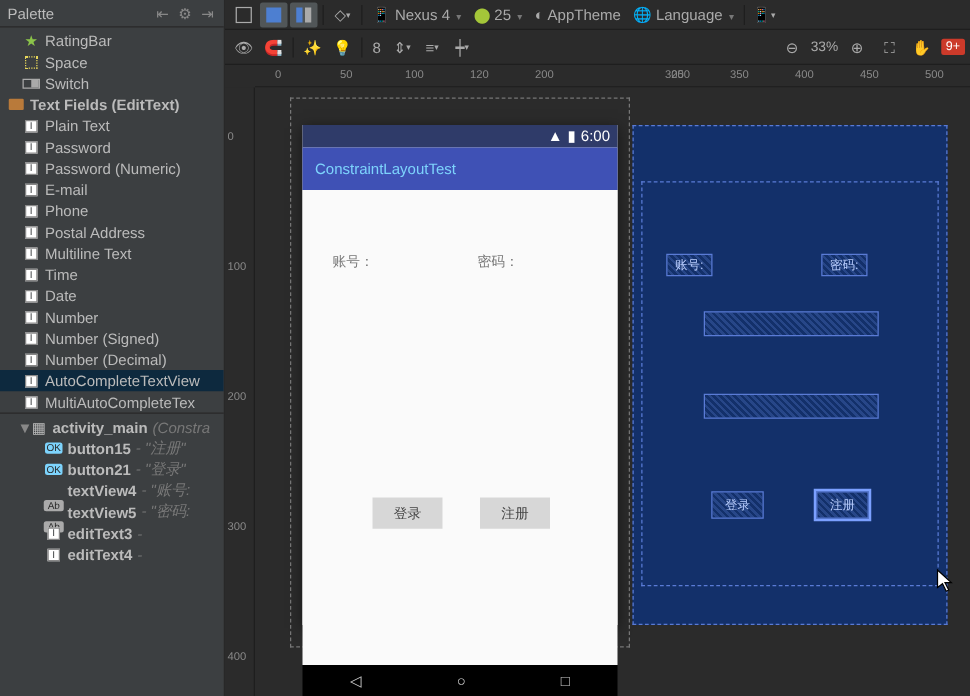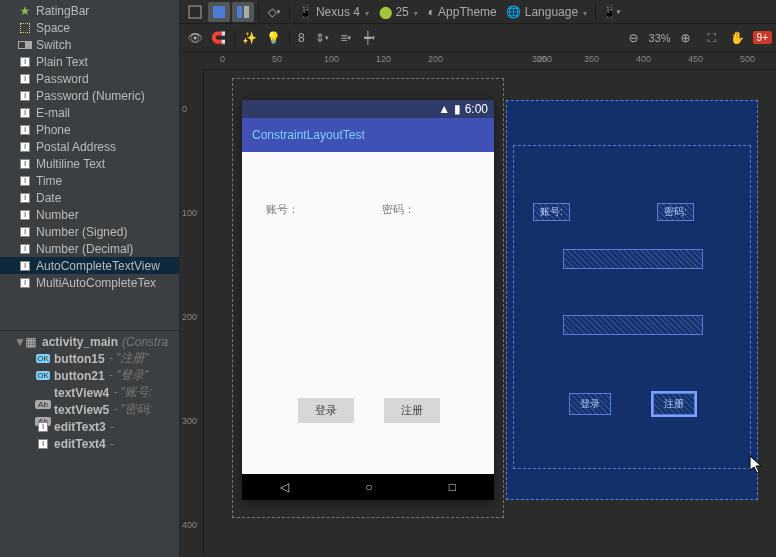--- a/index.html
+++ b/index.html
@@ -52,21 +52,21 @@
 .ruler-h { position: absolute; top: 0; left: 24px; right: 0; height: 18px; background: #2b2b2b; border-bottom: 1px solid #1e1e1e; }
 .ruler-v { position: absolute; top: 18px; left: 0; width: 24px; bottom: 0; background: #2b2b2b; border-right: 1px solid #1e1e1e; }
 .ruler-h .tick { position: absolute; top: 2px; color: #888; font-size: 9px; }
 .ruler-v .tick { position: absolute; left: 2px; color: #888; font-size: 9px; }
 .canvas { position: absolute; top: 18px; left: 24px; right: 0; bottom: 0; background: #2b2b2b; }
 
 .device-outline { position: absolute; left: 28px; top: 8px; width: 272px; height: 440px; border: 1px dashed #777; }
 .device-screen { position: absolute; left: 38px; top: 30px; width: 252px; height: 400px; background: #fafafa; box-shadow: 0 2px 10px rgba(0,0,0,0.5); }
 .statusbar { height: 18px; background: #2f3b69; display: flex; justify-content: flex-end; align-items: center; padding: 0 6px; color: #fff; font-size: 10px; gap: 4px; }
 .appbar { height: 34px; background: #3f51b5; color: #7dd3fc; display: flex; align-items: center; padding: 0 10px; font-size: 13px; }
-.content { position: relative; background: #fafafa; height: 322px; }
+.content { position: relative; background: #fafafa; height: 380px; }
 .lbl { position: absolute; color: #777; font-size: 11px; }
 .btn-flat { position: absolute; background: #d7d7d7; color: #444; font-size: 11px; padding: 5px 0; width: 56px; text-align: center; cursor: pointer; }
 .navbar { height: 26px; background: #000; display: flex; justify-content: space-around; align-items: center; }
 .navbar span { color: #ccc; }
 
 .blueprint { position: absolute; left: 302px; top: 30px; width: 252px; height: 400px; background: #13306a; border: 1px dashed #5a7bd6; }
 .bp-inner { position: absolute; left: 6px; top: 44px; right: 6px; bottom: 30px; border: 1px dashed #5a7bd6; }
 .bp-lbl { position: absolute; border: 1px solid #5a7bd6; color: #b9cdfd; font-size: 10px; padding: 1px 6px; background: repeating-linear-gradient(45deg, transparent, transparent 2px, rgba(120,160,255,0.2) 2px, rgba(120,160,255,0.2) 4px); }
 .bp-field { position: absolute; border: 1px solid #5a7bd6; height: 20px; background: repeating-linear-gradient(45deg, transparent, transparent 2px, rgba(120,160,255,0.2) 2px, rgba(120,160,255,0.2) 4px); }
 .bp-btn { position: absolute; border: 1px solid #5a7bd6; color: #b9cdfd; font-size: 10px; padding: 3px 10px; text-align: center; cursor: pointer; background: repeating-linear-gradient(45deg, transparent, transparent 2px, rgba(120,160,255,0.2) 2px, rgba(120,160,255,0.2) 4px); }
@@ -74,36 +74,50 @@
 
 .cursor-ptr { position: absolute; left: 545px; top: 385px; pointer-events: none; color: #fff; }
 
 .ic-grid-a { width:14px; height:14px; }
 .ic-svg { stroke: #aaa; fill: none; }
 </style>
 </head>
 <body>
 
 <div class="left-panel">
+  <div class="panel-header">
+    <span class="title">Palette</span>
+    <span class="panel-icons">
+      <span>⇤</span>
+      <span>⚙</span>
+      <span>⇥</span>
+    </span>
+  </div>
   <div class="palette-tree">
     <div class="tree-item">
         <span class="tree-icon ic-star">★</span>
         <span>RatingBar</span>
       </div>
     <div class="tree-item">
         <span class="tree-icon">
           <span class="ic-space"></span>
         </span>
         <span>Space</span>
       </div>
     <div class="tree-item">
         <span class="tree-icon">
           <span class="ic-switch"></span>
         </span>
         <span>Switch</span>
+      </div>
+    <div class="tree-item tree-group" style="padding-left:6px">
+        <span class="tree-icon">
+          <span class="ic-folder"></span>
+        </span>
+        <span>Text Fields (EditText)</span>
       </div>
     <div id="tf-list">
         <div class="tree-item">
           <span class="tree-icon">
             <span class="ic-text">I</span>
           </span>
           <span>Plain Text</span>
         </div>
         <div class="tree-item">
           <span class="tree-icon">

